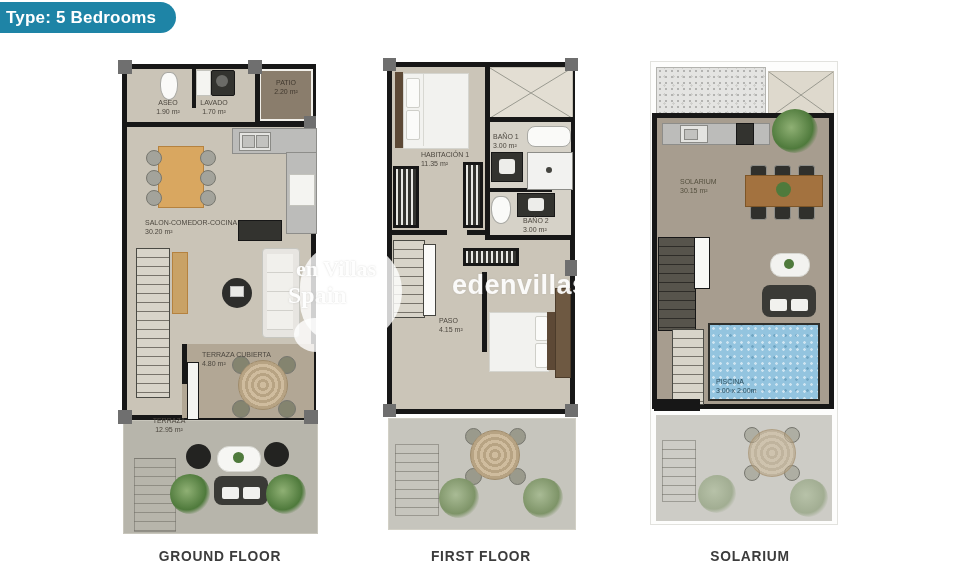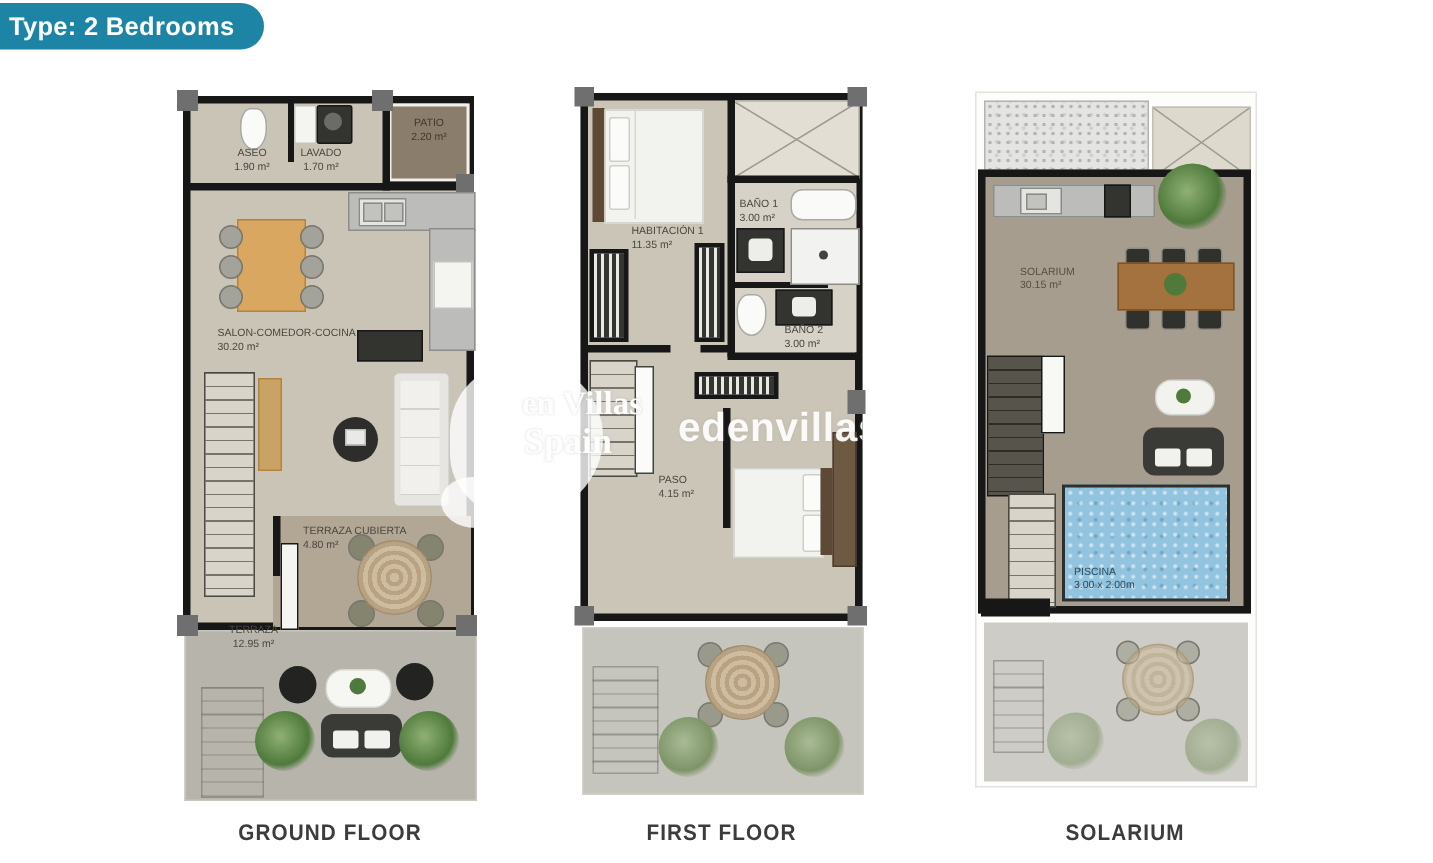--- a/index.html
+++ b/index.html
@@ -71,33 +71,33 @@
   .rlabel.left{text-align:left;}
   .rlabel .nm{white-space:nowrap;}
   .pool-label{color:#2e4f5e;}
 
   .caption{position:absolute;top:547px;font-size:15px;font-weight:bold;color:#3c3c3c;
            letter-spacing:.8px;text-align:center;transform:scaleX(.92);}
 
   
   .wm-blob{position:absolute;background:rgba(255,255,255,.8);}
   .wm-logo{position:absolute;color:rgba(255,255,255,.97);font-family:"Liberation Serif",serif;
-           font-weight:bold;text-align:right;text-shadow:0 0 2px rgba(140,140,135,.35);}
+           font-weight:bold;text-align:left;text-shadow:0 0 2px rgba(140,140,135,.35);}
   .wm-url-clip{position:absolute;overflow:hidden;white-space:nowrap;}
   .wm-url{font-size:27px;font-weight:bold;color:rgba(255,255,255,.93);letter-spacing:.5px;
           text-shadow:0 0 2px rgba(140,140,135,.25);}
   .xcross{position:absolute;}
 </style>
 </head>
 <body>
 
 <div id="stage">
 
   <div class="badge">
-    <span>Type: 2 Bedrooms</span>
+    <span>Type: 5 Bedrooms</span>
   </div>
 
   <div class="plan" style="left:120px;top:62px;width:200px;height:473px;">
 
     <div class="building" style="left:2px;top:2px;width:194px;height:356px;background:#cac4b7;"></div>
 
     <div class="fill" style="left:139px;top:7px;width:54px;height:52px;background:#8a7d6c;border:2px solid #f2f0ea;box-sizing:border-box;"></div>
 
     <div class="fill" style="left:62px;top:282px;width:132px;height:74px;background:#b2a795;"></div>
 

